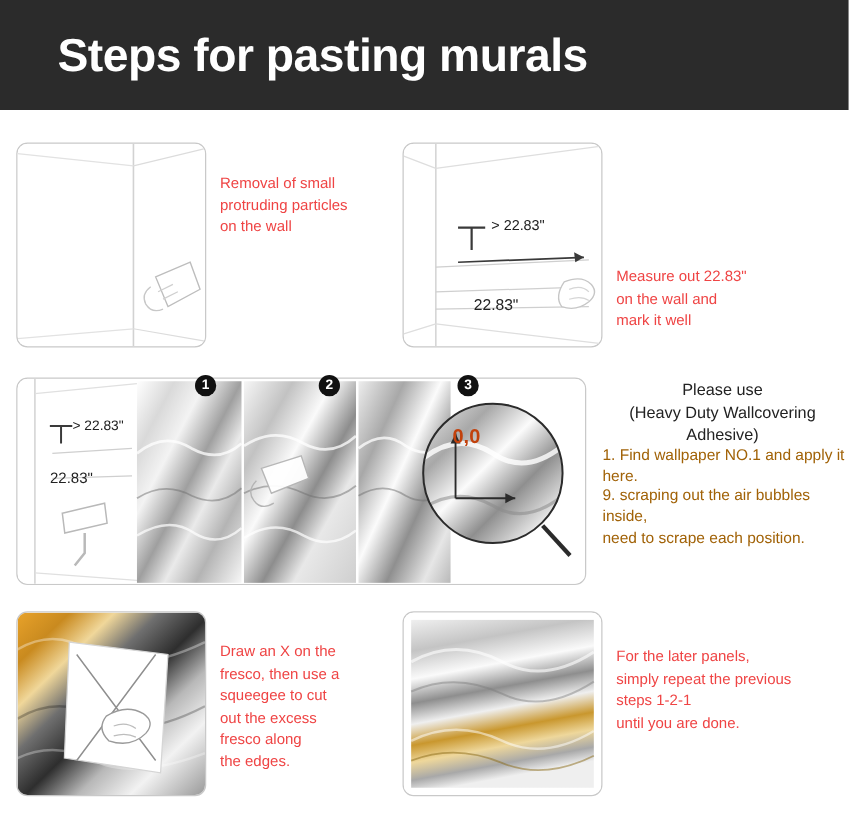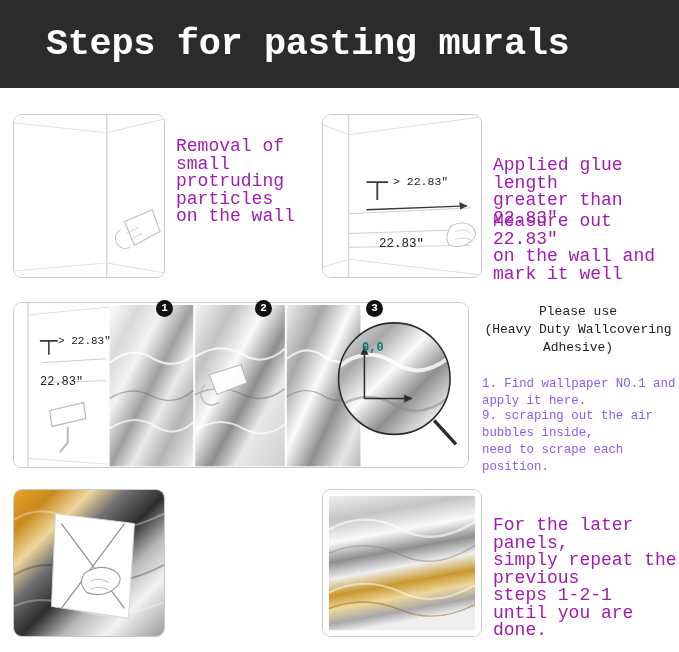--- a/index.html
+++ b/index.html
@@ -14,21 +14,20 @@
     color: #1a1a1a;
     overflow: hidden;
     position: relative;
   }
   .page {
     position: relative;
     width: 628px;
     height: 652px;
     background: #ffffff;
     box-sizing: border-box;
-    font-family: Liberation Mono, monospace;
   }
 
   
   .header {
     position: absolute;
     left: 0;
     top: 0;
     width: 679px;
     height: 88px;
     background: #2b2b2b;
@@ -49,23 +48,23 @@
   .panel {
     position: absolute;
     border: 1px solid #c9c9c9;
     border-radius: 9px;
     background: #ffffff;
     overflow: hidden;
     box-sizing: border-box;
   }
   .txt {
     position: absolute;
-    font-size: 18px;
+    font-size: 12px;
     line-height: 17.5px;
-    color: #a21caf;
+    color: #ef4444;
     white-space: pre-line;
   }
 
   
   .wall-sketch {
     position: absolute;
     inset: 0;
   }
 
   
@@ -79,23 +78,22 @@
     font-size: 11px;
     line-height: 17px;
     text-align: center;
     font-weight: bold;
   }
 
   .body-txt {
     position: absolute;
     font-size: 12.4px;
     line-height: 17px;
-    color: #8b5cf6;
+    color: #a16207;
     white-space: pre-line;
-    margin-top: 20px;
   }
   .center-txt {
     position: absolute;
     font-size: 13px;
     line-height: 18px;
     color: #222;
     text-align: center;
     white-space: pre-line;
   }
 </style>
@@ -145,22 +143,20 @@
       <path d="M44 96 L146 92" stroke="#3a3a3a" stroke-width="1.4" fill="none"></path>
       <path d="M146 92 L138 88 L139 96 Z" fill="#3a3a3a"></path>
 
       <path d="M130 112 q14 -6 22 2 q6 7 -2 14 q-10 8 -22 4 q-6 -8 2 -20 Z" fill="#ffffff" stroke="#c6c6c6" stroke-width="1.1"></path>
       <path d="M134 118 q10 -4 16 2" fill="none" stroke="#d6d6d6" stroke-width="1"></path>
       <path d="M134 126 q10 -3 16 1" fill="none" stroke="#d6d6d6" stroke-width="1"></path>
     </svg>
     <div style="position:absolute; left:70px; top:60px; font-size:11.5px; color:#222;">&gt; 22.83"</div>
     <div style="position:absolute; left:56px; top:122px; font-size:12.5px; color:#222;">22.83"</div>
   </div>
-  <div class="txt" style="left:493px; top:157px; width:176px;">Applied glue length
-greater than 22.83"</div>
   <div class="txt" style="left:493px; top:213px; width:176px;">Measure out 22.83"
 on the wall and
 mark it well</div>
 
   <div class="panel" style="left:13px; top:302px; width:456px; height:166px;">
     <svg class="wall-sketch" viewBox="0 0 456 166" preserveAspectRatio="none">
       <defs>
         <linearGradient id="marbleA" x1="0" y1="0" x2="1" y2="1">
           <stop offset="0%" stop-color="#ffffff"></stop>
           <stop offset="18%" stop-color="#d9d9d9"></stop>
@@ -230,21 +226,21 @@
       <path d="M352 96 L352 44" stroke="#2b2b2b" stroke-width="1.5" fill="none"></path>
       <path d="M352 44 L348 52 L356 52 Z" fill="#2b2b2b"></path>
       <path d="M352 96 L400 96" stroke="#2b2b2b" stroke-width="1.5" fill="none"></path>
       <path d="M400 96 L392 92 L392 100 Z" fill="#2b2b2b"></path>
 
       <path d="M422 118 L444 142" stroke="#2b2b2b" stroke-width="3.4" fill="none"></path>
     </svg>
 
     <div style="position:absolute; left:44px; top:32px; font-size:11px; color:#222;">&gt; 22.83"</div>
     <div style="position:absolute; left:26px; top:72px; font-size:12px; color:#222;">22.83"</div>
-    <div style="position:absolute; left:348px; top:38px; font-size:12px; font-weight:bold; color:#0f766e;">0,0</div>
+    <div style="position:absolute; left:348px; top:38px; font-size:16px; font-weight:bold; color:#c2410c;">0,0</div>
   </div>
 
   <div class="circle-num" style="left:156px; top:300px;">1</div>
   <div class="circle-num" style="left:255px; top:300px;">2</div>
   <div class="circle-num" style="left:366px; top:300px;">3</div>
 
   <div class="center-txt" style="left:482px; top:303px; width:192px;">Please use
 (Heavy Duty Wallcovering Adhesive)</div>
   <div class="body-txt" style="left:482px; top:356px; width:196px;">1. Find wallpaper NO.1 and apply it here.</div>
   <div class="body-txt" style="left:482px; top:388px; width:196px;">9. scraping out the air bubbles inside,
@@ -270,20 +266,26 @@
       <path d="M0 118 q30 -14 62 2 q32 16 90 -6" fill="none" stroke="#ffffff" stroke-width="2" opacity=".3"></path>
 
       <path d="M42 24 L122 34 L116 130 L38 118 Z" fill="#ffffff" stroke="#d5d5d5" stroke-width="1"></path>
       <path d="M48 34 L112 120 M112 34 L48 120" stroke="#8f8f8f" stroke-width="1.2" fill="none"></path>
 
       <path d="M72 84 q16 -10 30 -2 q10 7 2 16 q-12 12 -30 6 q-10 -10 -2 -20 Z" fill="#ffffff" stroke="#9a9a9a" stroke-width="1.1"></path>
       <path d="M78 92 q10 -4 18 2" fill="none" stroke="#bdbdbd" stroke-width="1"></path>
       <path d="M78 100 q10 -3 18 1" fill="none" stroke="#bdbdbd" stroke-width="1"></path>
     </svg>
   </div>
+  <div class="txt" style="left:176px; top:513px; width:150px;">Draw an X on the
+fresco, then use a
+squeegee to cut
+out the excess
+fresco along
+the edges.</div>
 
   <div class="panel" style="left:322px; top:489px; width:160px; height:148px;">
     <svg class="wall-sketch" viewBox="0 0 160 148" preserveAspectRatio="none">
       <defs>
         <linearGradient id="finalMural" x1="0" y1="0" x2="0.2" y2="1">
           <stop offset="0%" stop-color="#efefef"></stop>
           <stop offset="18%" stop-color="#c4c4c4"></stop>
           <stop offset="34%" stop-color="#fafafa"></stop>
           <stop offset="48%" stop-color="#8e8e8e"></stop>
           <stop offset="60%" stop-color="#efefef"></stop>

